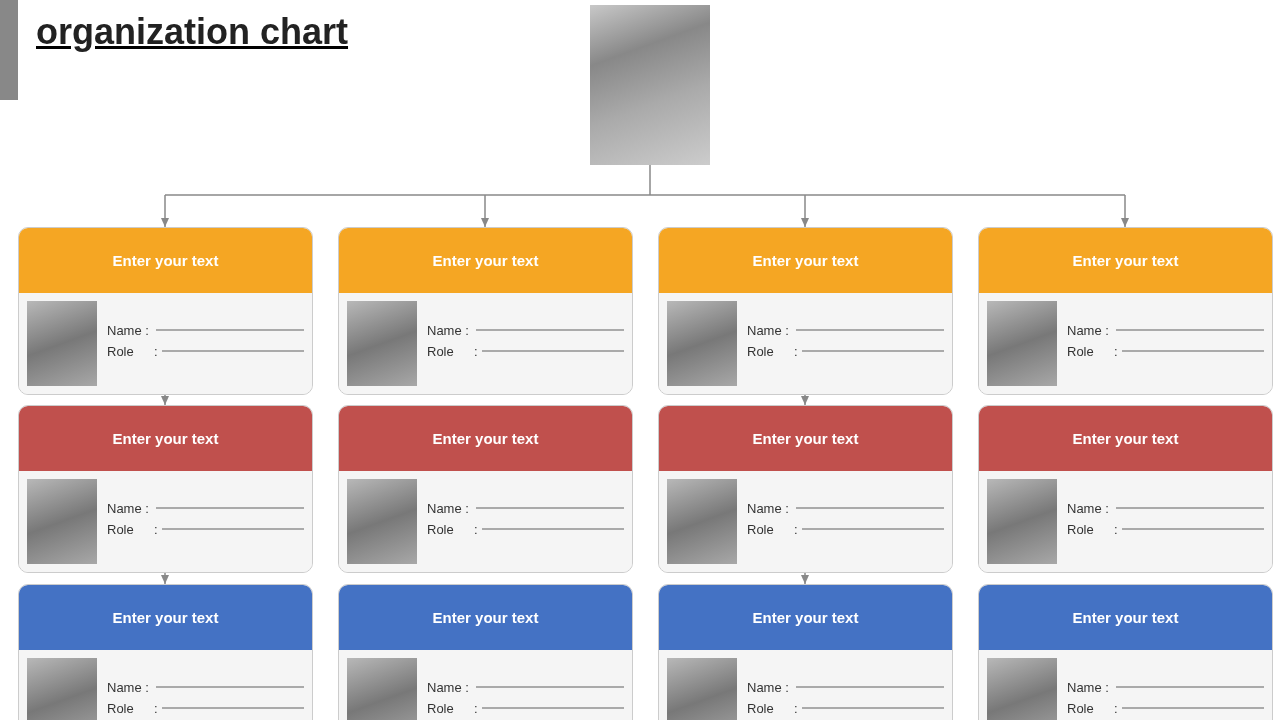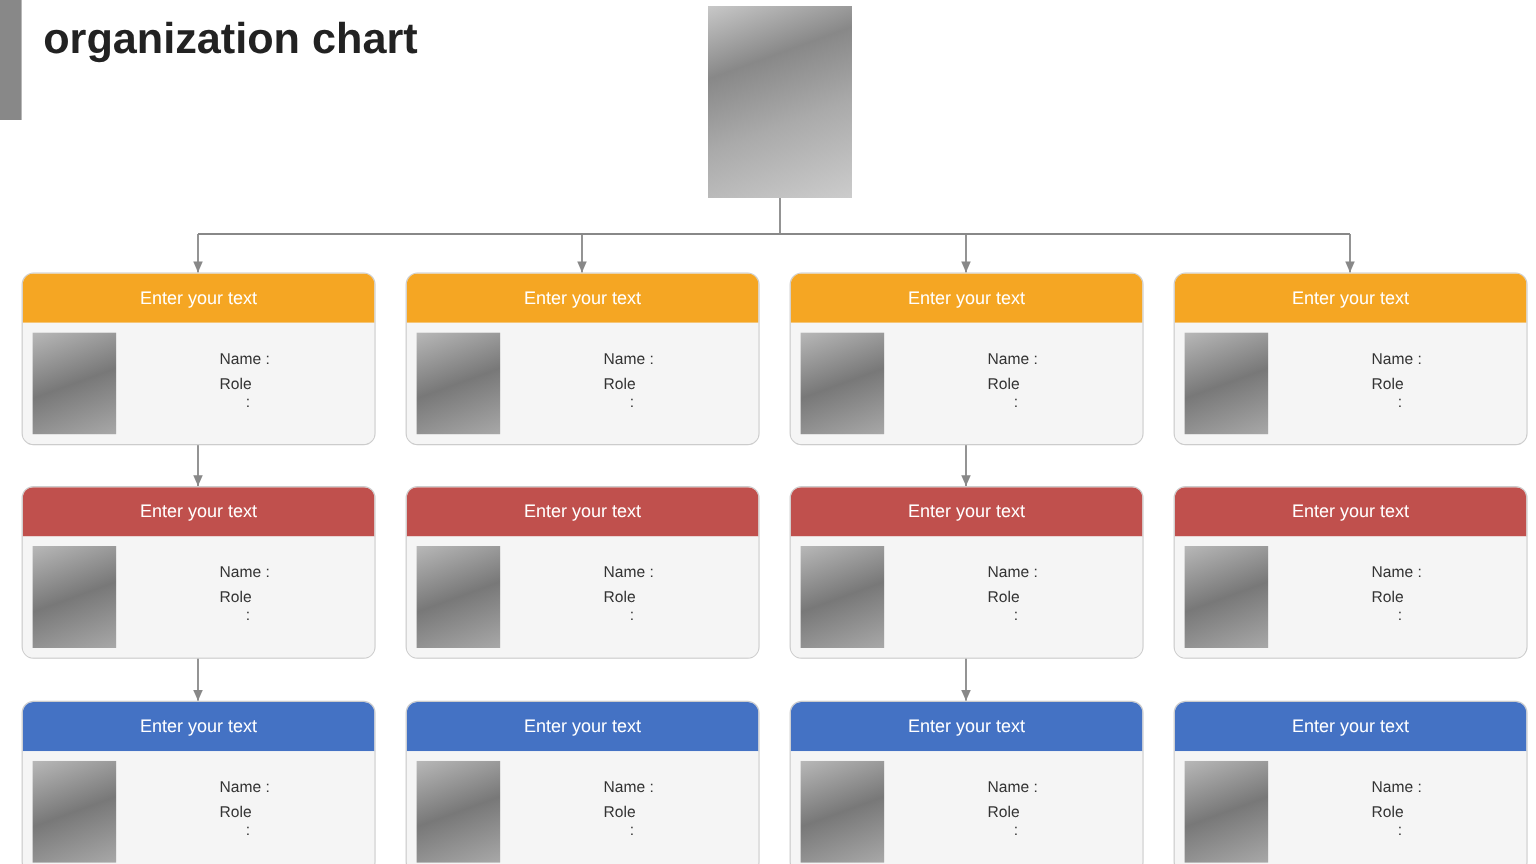--- a/index.html
+++ b/index.html
@@ -20,20 +20,21 @@
       width: 18px;
       height: 100px;
       background: #888;
     }
 
     .title-area {
       position: absolute;
       left: 36px;
       top: 10px;
       width: 320px;
+      text-decoration: underline;
     }
 
     .title-text {
       font-size: 36px;
       font-weight: bold;
       color: #222;
       line-height: 1.2;
     }
 
     
@@ -60,25 +61,25 @@
     .card {
       position: absolute;
       width: 295px;
       border-radius: 10px;
       overflow: hidden;
       border: 1px solid #ccc;
       background: #f5f5f5;
     }
 
     .card-header {
-      padding: 12px 12px;
+      padding: 24px 12px;
       text-align: center;
       color: white;
       font-size: 15px;
-      font-weight: normal;
+      font-weight: bold;
       border-radius: 8px 8px 0 0;
     }
 
     .card-header.orange { background: #f5a623; }
     .card-header.red { background: #c0504d; }
     .card-header.blue { background: #4472c4; }
 
     .card-body {
       display: flex;
       align-items: center;
@@ -102,21 +103,20 @@
     }
 
     .card-info {
       flex: 1;
     }
 
     .card-info-row {
       display: flex;
       align-items: center;
       margin-bottom: 6px;
-      flex-direction: column;
     }
 
     .card-label {
       font-size: 13px;
       color: #333;
       width: 45px;
       flex-shrink: 0;
     }
 
     .card-line {

